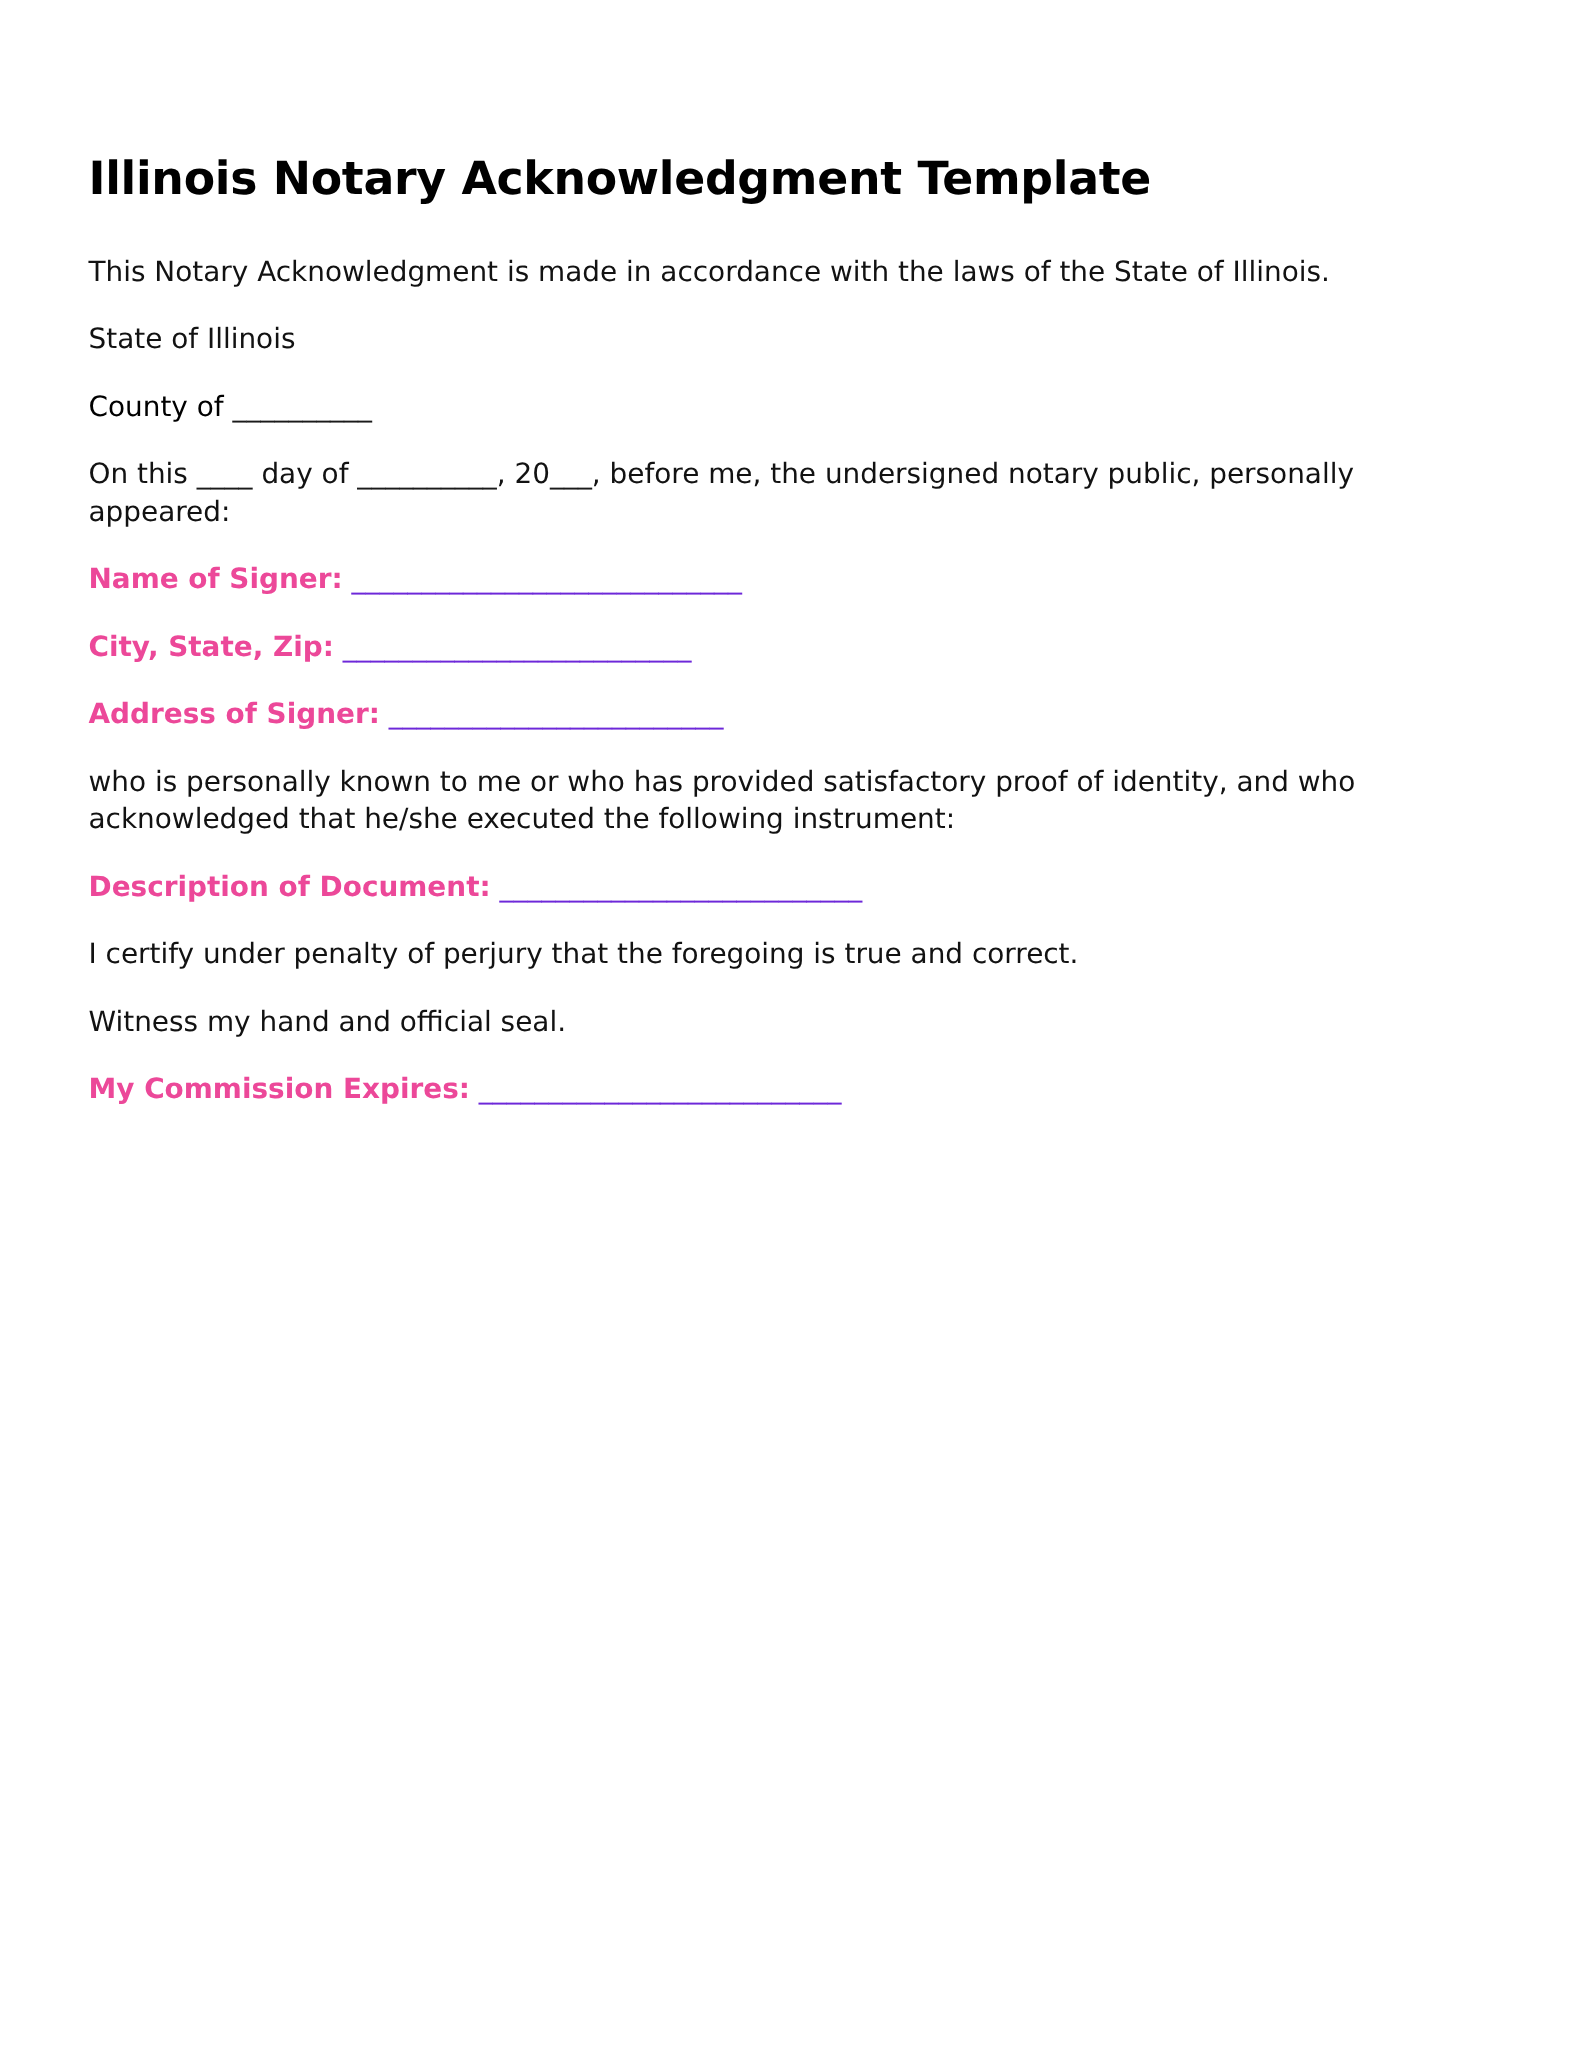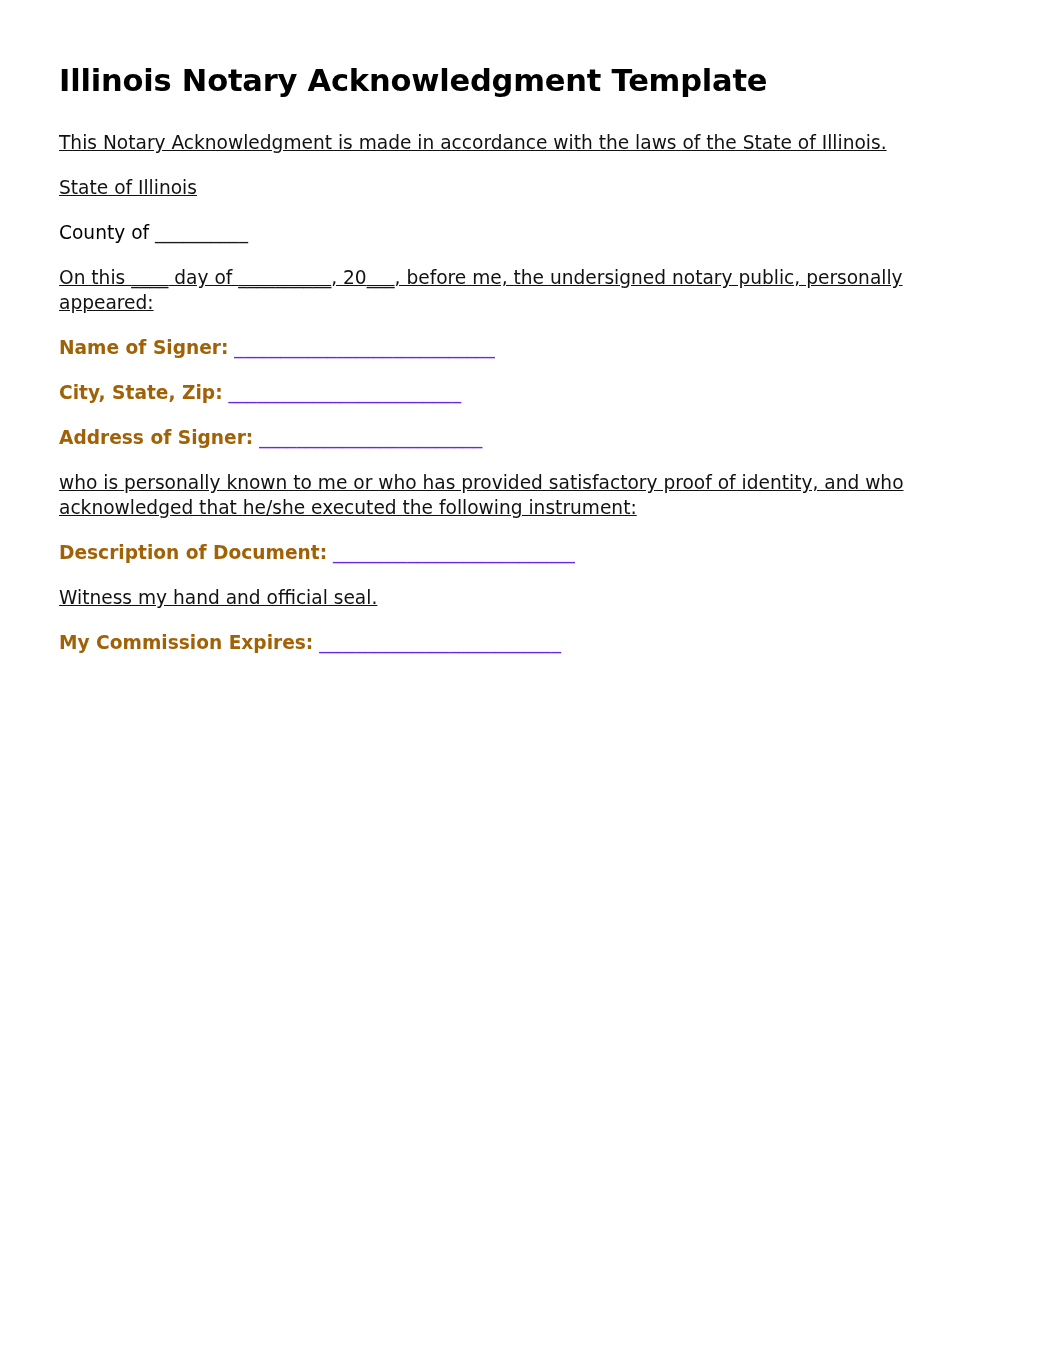--- a/index.html
+++ b/index.html
@@ -16,20 +16,21 @@
     -webkit-font-smoothing: antialiased;
   }
 
   .page {
     position: relative;
     width: 1055px;
     height: 960px;
     background: #ffffff;
     padding: 0;
     overflow: hidden;
+    margin-top: 39px;
   }
 
   .doc-body {
     position: absolute;
     left: 59px;
     top: 62px;
     width: 940px;
   }
 
   .doc-title {
@@ -41,34 +42,33 @@
     color: #000;
     white-space: nowrap;
   }
 
   .para {
     font-size: 18.6px;
     line-height: 25px;
     margin: 0 0 20px 0;
     color: #121212;
     font-weight: normal;
-    text-decoration: underline;
   }
 
   .field-line {
     font-size: 18.6px;
     line-height: 25px;
     margin: 0 0 20px 0;
     white-space: nowrap;
     position: relative;
   }
 
   .field-label {
     font-weight: bold;
-    color: #a16207;
+    color: #ec4899;
   }
 
   
   .blank {
     font-weight: normal;
     color: #1a1a1a;
     letter-spacing: 0px;
     text-align: center;
   }
 
@@ -124,20 +124,21 @@
     <p class="field-line">
       <span class="field-label">Address of Signer:</span><span class="blank-b"> </span><span class="blank-b">________________________</span>
     </p>
 
     <p class="para">who is personally known to me or who has provided satisfactory proof of identity, and who acknowledged that he/she executed the following instrument:</p>
 
     <p class="field-line">
       <span class="field-label">Description of Document:</span><span class="blank-b"> </span><span class="blank-b">__________________________</span>
     </p>
 
+    <p class="para">I certify under penalty of perjury that the foregoing is true and correct.</p>
 
     <p class="para">Witness my hand and official seal.</p>
 
 
 
     <p class="field-line">
       <span class="field-label">My Commission Expires:</span><span class="blank-b"> </span><span class="blank-b">__________________________</span>
     </p>
 
   </div>

